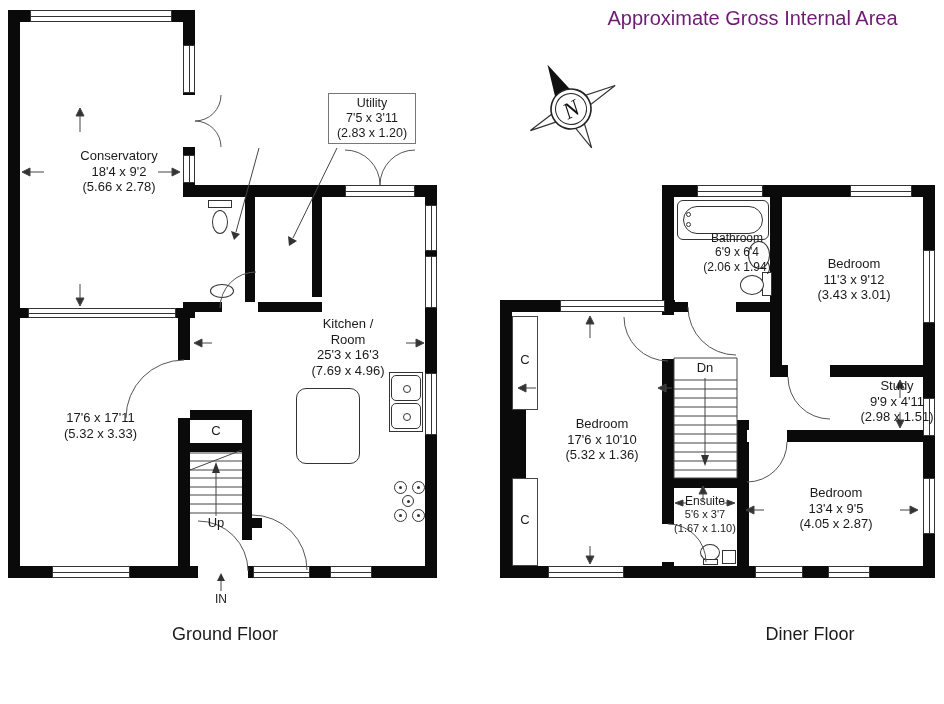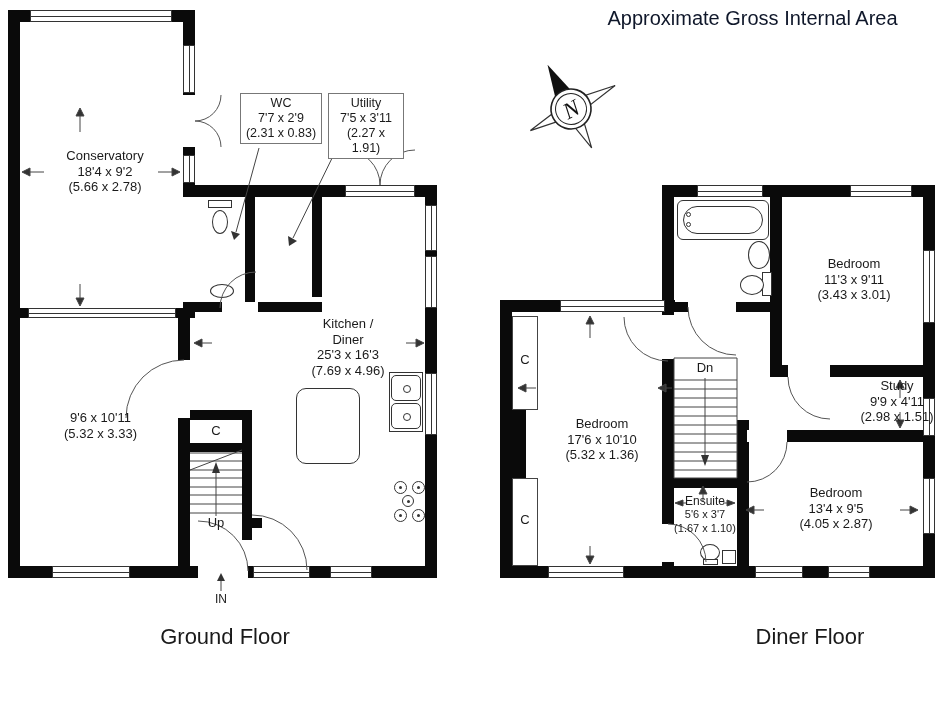--- a/index.html
+++ b/index.html
@@ -18,22 +18,22 @@
   .burner { position:absolute; border:1px solid #333; border-radius:50%; background:#fff; z-index:3; }
   .burner::after { content:""; position:absolute; left:50%; top:50%; width:3px; height:3px; margin:-1.5px 0 0 -1.5px; background:#333; border-radius:50%; }
   .bowl { position:absolute; border:1px solid #333; border-radius:5px; background:#fff; z-index:3; }
   .bowl::after { content:""; position:absolute; left:50%; top:50%; width:6px; height:6px; margin:-3px 0 0 -3px; border:1px solid #333; border-radius:50%; }
 
   .lbl { position:absolute; text-align:center; color:#1a1a1a; font-size:13px; line-height:1.2; z-index:5; }
   .rname { white-space:pre-line; }
   .callout { border:1px solid #777; background:#fff; padding:2px 2px; font-size:12.5px; }
   .small { font-size:12px; }
   .tiny  { font-size:11px; }
-  .floorname { font-size:22px; }
-  .titleblock { position:absolute; left:565px; top:6px; width:375px; text-align:center; font-size:20px; line-height:1.25; color:#0f172a; z-index:5; }
+  .floorname { font-size:18px; }
+  .titleblock { position:absolute; left:565px; top:6px; width:375px; text-align:center; font-size:20px; line-height:1.25; color:#701a75; z-index:5; }
   .disclaimer { position:absolute; left:0; top:672px; width:944px; text-align:center; font-size:19px; color:#111; z-index:5; }
   svg.lines { position:absolute; left:0; top:0; z-index:4; pointer-events:none; }
   #compass { position:absolute; left:518px; top:56px; width:106px; height:106px; z-index:5; }
 </style>
 </head>
 <body>
 
 <div id="canvas">
 
   <div class="titleblock">
@@ -205,53 +205,53 @@
         <polygon points="918,510 910,506 910,514"></polygon>
       <path d="M687 503H681" fill="none"></path>
         <polygon points="675,503 683,500 683,506"></polygon>
       <path d="M723 503H729" fill="none"></path>
         <polygon points="735,503 727,500 727,506"></polygon>
       <path d="M703 502V492" fill="none"></path>
         <polygon points="703,486 699,494 707,494"></polygon>
     </g>
   </svg>
 
-  <div class="lbl" style="left:35px;top:148px;width:140px">
+  <div class="lbl" style="left:49px;top:148px;width:140px">
     <div class="rname">Conservatory</div>
     <div>18'4 x 9'2</div>
     <div>(5.66 x 2.78)</div>
   </div>
-  <div class="lbl callout" style="left:240px;top:93px;width:82px">
-    <div class="rname">WC</div>
-    <div>7'7 x 2'9</div>
-    <div>(2.31 x 0.83)</div>
-  </div>
-  <div class="lbl callout" style="left:328px;top:93px;width:76px">
+  <div class="lbl callout" style="left:328px;top:93px;width:88px">
     <div class="rname">Utility</div>
     <div>7'5 x 3'11</div>
-    <div>(2.27 x 1.91)</div>
+    <div>(2.83 x 1.20)</div>
   </div>
   <div class="lbl" style="left:283px;top:316px;width:130px">
     <div class="rname">Kitchen /
-Diner</div>
+Room</div>
     <div>25'3 x 16'3</div>
     <div>(7.69 x 4.96)</div>
   </div>
   <div class="lbl" style="left:38px;top:410px;width:125px">
-    <div>9'6 x 10'11</div>
+    <div>17'6 x 17'11</div>
     <div>(5.32 x 3.33)</div>
   </div>
   <div class="lbl" style="left:206px;top:423px;width:20px">C</div>
   <div class="lbl" style="left:196px;top:515px;width:40px">Up</div>
   <div class="lbl small" style="left:211px;top:592px;width:20px">IN</div>
   <div class="lbl floorname" style="left:155px;top:624px;width:140px">Ground Floor</div>
 
+  <div class="lbl small" style="left:690px;top:231px;width:94px">
+    <div class="rname">Bathroom</div>
+    <div>6'9 x 6'4</div>
+    <div>(2.06 x 1.94)</div>
+  </div>
   <div class="lbl" style="left:798px;top:256px;width:112px">
     <div class="rname">Bedroom</div>
-    <div>11'3 x 9'11</div>
+    <div>11'3 x 9'12</div>
     <div>(3.43 x 3.01)</div>
   </div>
   <div class="lbl" style="left:838px;top:378px;width:118px">
     <div class="rname">Study</div>
     <div>9'9 x 4'11</div>
     <div>(2.98 x 1.51)</div>
   </div>
   <div class="lbl" style="left:543px;top:416px;width:118px">
     <div class="rname">Bedroom</div>
     <div>17'6 x 10'10</div>

